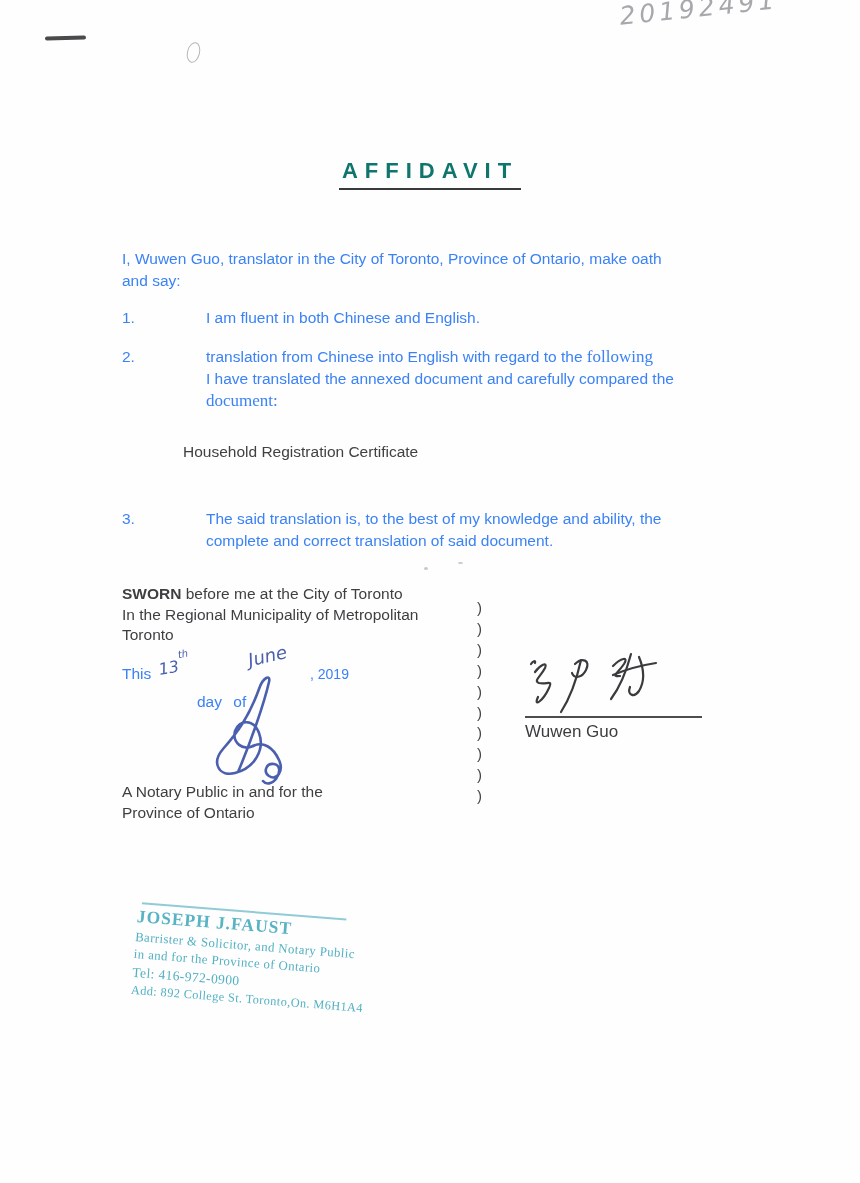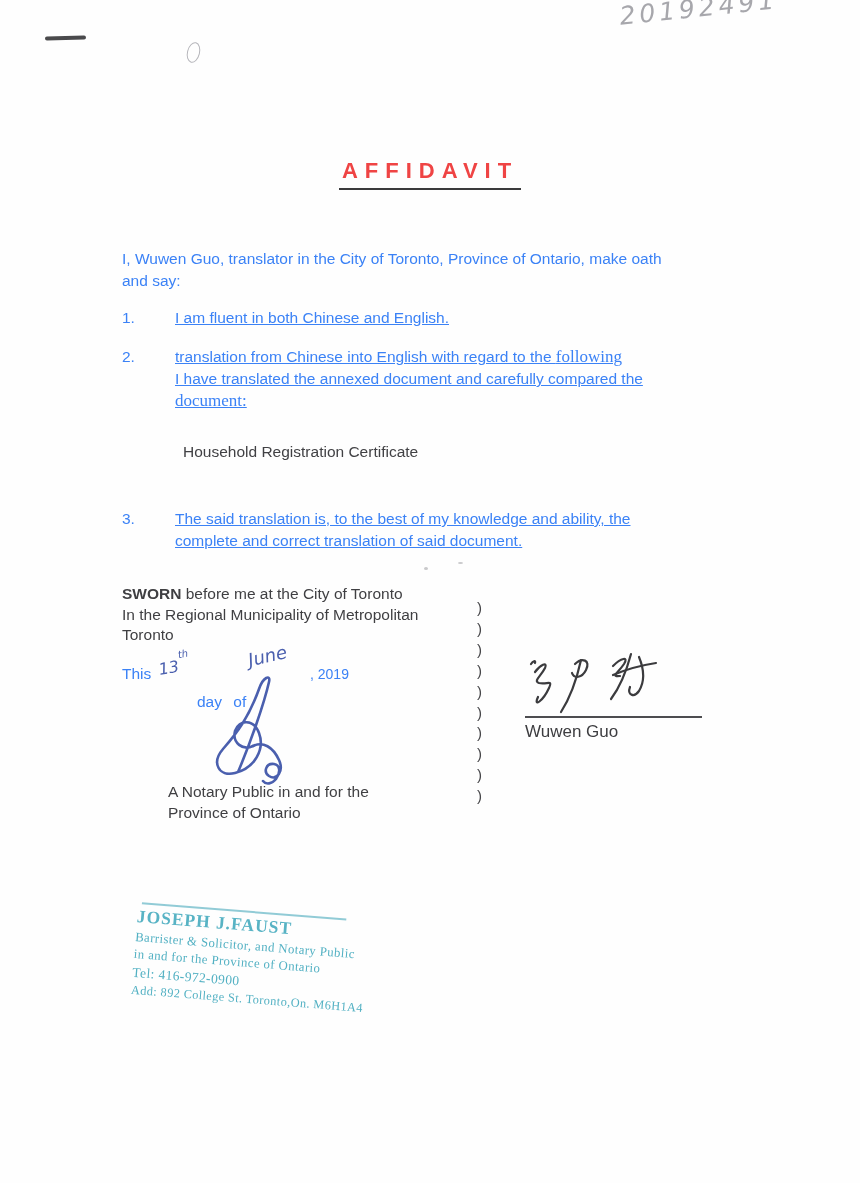--- a/index.html
+++ b/index.html
@@ -38,31 +38,31 @@
     transform: rotate(14deg);
   }
 
   
   .title-wrap { left: 0; right: 0; top: 158px; text-align: center; }
   .title {
     display: inline-block;
     font-size: 22px;
     font-weight: bold;
     letter-spacing: 7px;
-    color: #ef4444;
+    color: #0f766e;
     border-bottom: 2.5px solid #3a3a3c;
     padding: 0 3px 4px 3px;
   }
 
   
   .bodytext { font-size: 15.5px; line-height: 22px; color: #3b82f6; }
   .intro { left: 122px; top: 248px; width: 620px; }
   .numbered { left: 122px; width: 620px; }
   .num-col { position: absolute; left: 0; top: 0; }
-  .item-text { margin-left: 53px; text-decoration: underline; }
+  .item-text { margin-left: 84px; }
   .serif-part {
     font-family: "Liberation Serif", "DejaVu Serif", serif;
     font-size: 17px;
   }
   .household { left: 183px; top: 443px; font-size: 15.5px; color: #414144; }
 
   
   .sworn-block { left: 122px; top: 584px; font-size: 15.5px; line-height: 20.5px; width: 360px; }
   .sworn-bold { font-weight: bold; }
   .paren-col {
@@ -77,21 +77,21 @@
                  font-size: 16px; transform: rotate(-10deg); transform-origin: left top;
                  font-family: "DejaVu Sans", sans-serif; }
   .date-day sup { font-size: 10px; position: relative; top: -7px; left: 1px; }
   .date-mid    { left: 197px; top: 663px; font-size: 15.5px; word-spacing: 7px; margin-top: 28px; }
   .date-month  { left: 246px; top: 650px; color: #4a5fae; font-style: italic;
                  font-size: 18px; transform: rotate(-13deg); transform-origin: left top;
                  font-family: "DejaVu Sans", sans-serif; }
   .date-year   { left: 310px; top: 663px; font-size: 14px; }
 
   .notary-sig { left: 200px; top: 672px; }
-  .notary-lines { left: 122px; top: 782px; font-size: 15.5px; line-height: 20.5px; margin-left: 46px; }
+  .notary-lines { left: 122px; top: 782px; font-size: 15.5px; line-height: 20.5px; }
 
   
   .translator-sig { left: 523px; top: 648px; }
   .sig-line { left: 525px; top: 716px; width: 177px; height: 2px; background: #4d4d50; }
   .sig-name { left: 525px; top: 722px; width: 177px; 
               font-size: 17px; color: #3d3d40; }
 
   
   .stamp {
     left: 138px; top: 902px;

